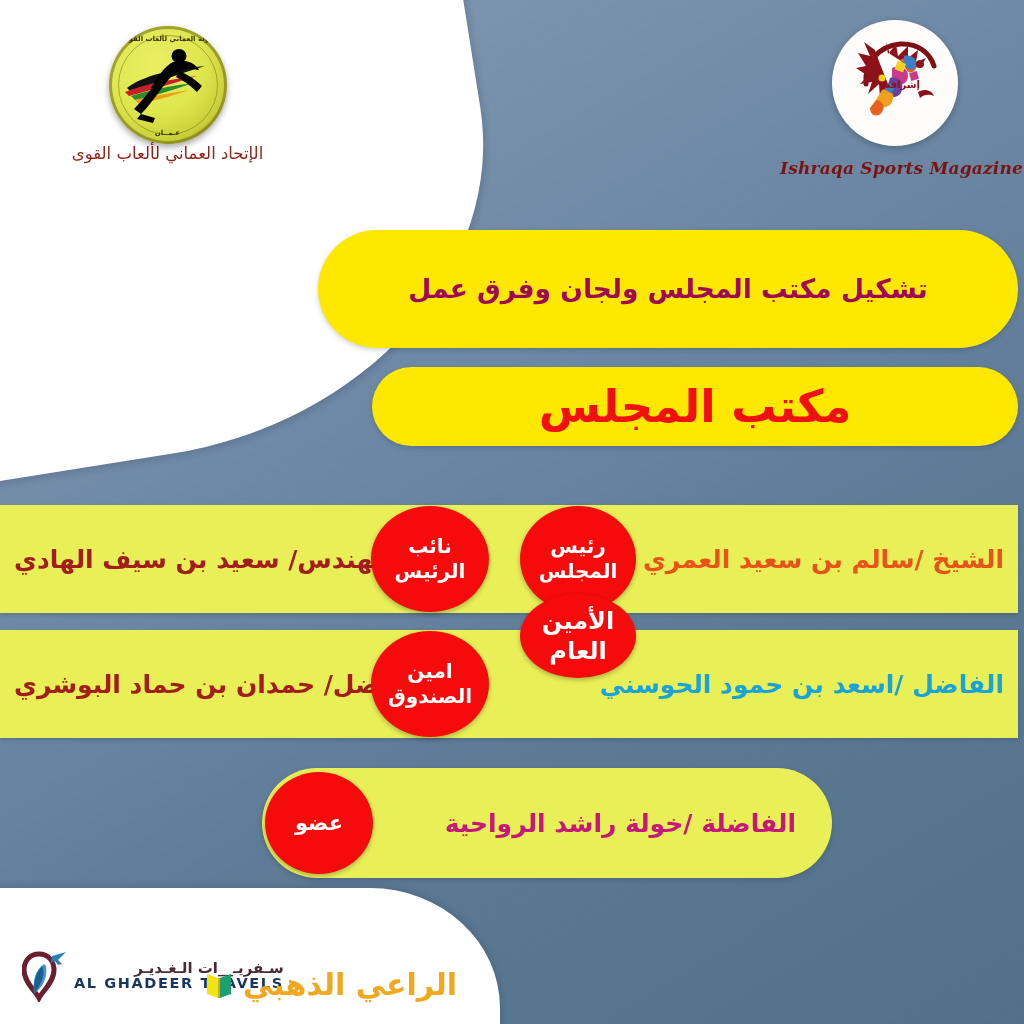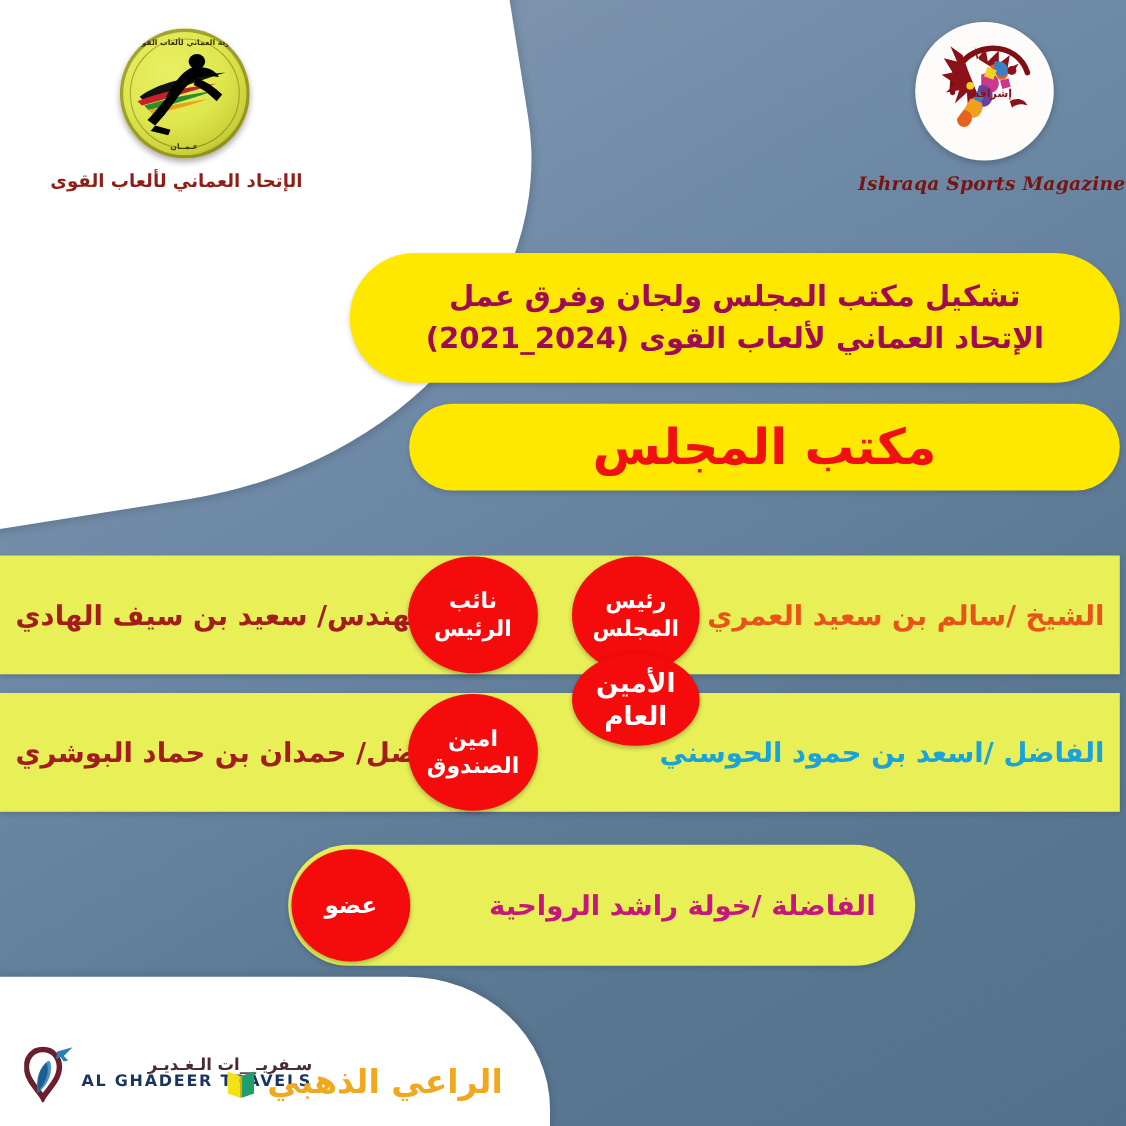--- a/index.html
+++ b/index.html
@@ -47,21 +47,21 @@
   }
   .fed-badge .topcurve{
     position:absolute;left:50%;top:9px;transform:translateX(-50%);
     font-size:7px;color:#3a3405;letter-spacing:.2px;white-space:nowrap;font-weight:bold;
   }
   .fed-badge .botcurve{
     position:absolute;left:50%;bottom:7px;transform:translateX(-50%);
     font-size:7px;color:#3a3405;white-space:nowrap;font-weight:bold;text-align:center;
   }
   .fed-name{
-    margin-top:11px;font-size:16.5px;font-weight:bold;color:#8f1f16;direction:rtl;
+    font-size:16.5px;font-weight:normal;color:#8f1f16;direction:rtl;
     white-space:nowrap;letter-spacing:.3px;
   }
 
   .logo-right{position:absolute;right:14px;top:20px;width:230px;text-align:center;}
   .mag-badge{
     position:relative;width:126px;height:126px;margin:0 auto;border-radius:50%;
     background:#fdfcfa;box-shadow:0 2px 7px rgba(0,0,0,.25);overflow:hidden;
   }
   .mag-name{
     margin-top:12px;font-family:"DejaVu Serif","Liberation Serif",serif;
@@ -188,21 +188,20 @@
         </g>
         <path d="M86 72 C92 68 100 70 102 76 C98 74 92 74 88 78 Z" fill="#8c1118"></path>
       </svg>
     </div>
     <div class="mag-name">Ishraqa Sports Magazine</div>
   </div>
 
   <div class="banner" id="title-banner" style="background: rgb(255, 232, 0);">
     <div id="title-text" style="color: rgb(158, 11, 82);">
       <div>تشكيل مكتب المجلس ولجان وفرق عمل</div>
-      <div>الإتحاد العماني لألعاب القوى (2024_2021)</div>
     </div>
   </div>
 
   <div class="banner" id="subtitle-banner" style="background: rgb(255, 232, 0);">
     <div id="subtitle-text" style="color: rgb(240, 16, 16);">مكتب المجلس</div>
   </div>
 
   <div class="row-band" id="row1" style="background: rgb(233, 240, 87);">
     <div class="name right" id="m0-name" style="color: rgb(232, 83, 26);">الشيخ /سالم بن سعيد العمري</div>
     <div class="name left" id="m1-name" style="color: rgb(163, 29, 29);">المهندس/ سعيد بن سيف الهادي</div>

